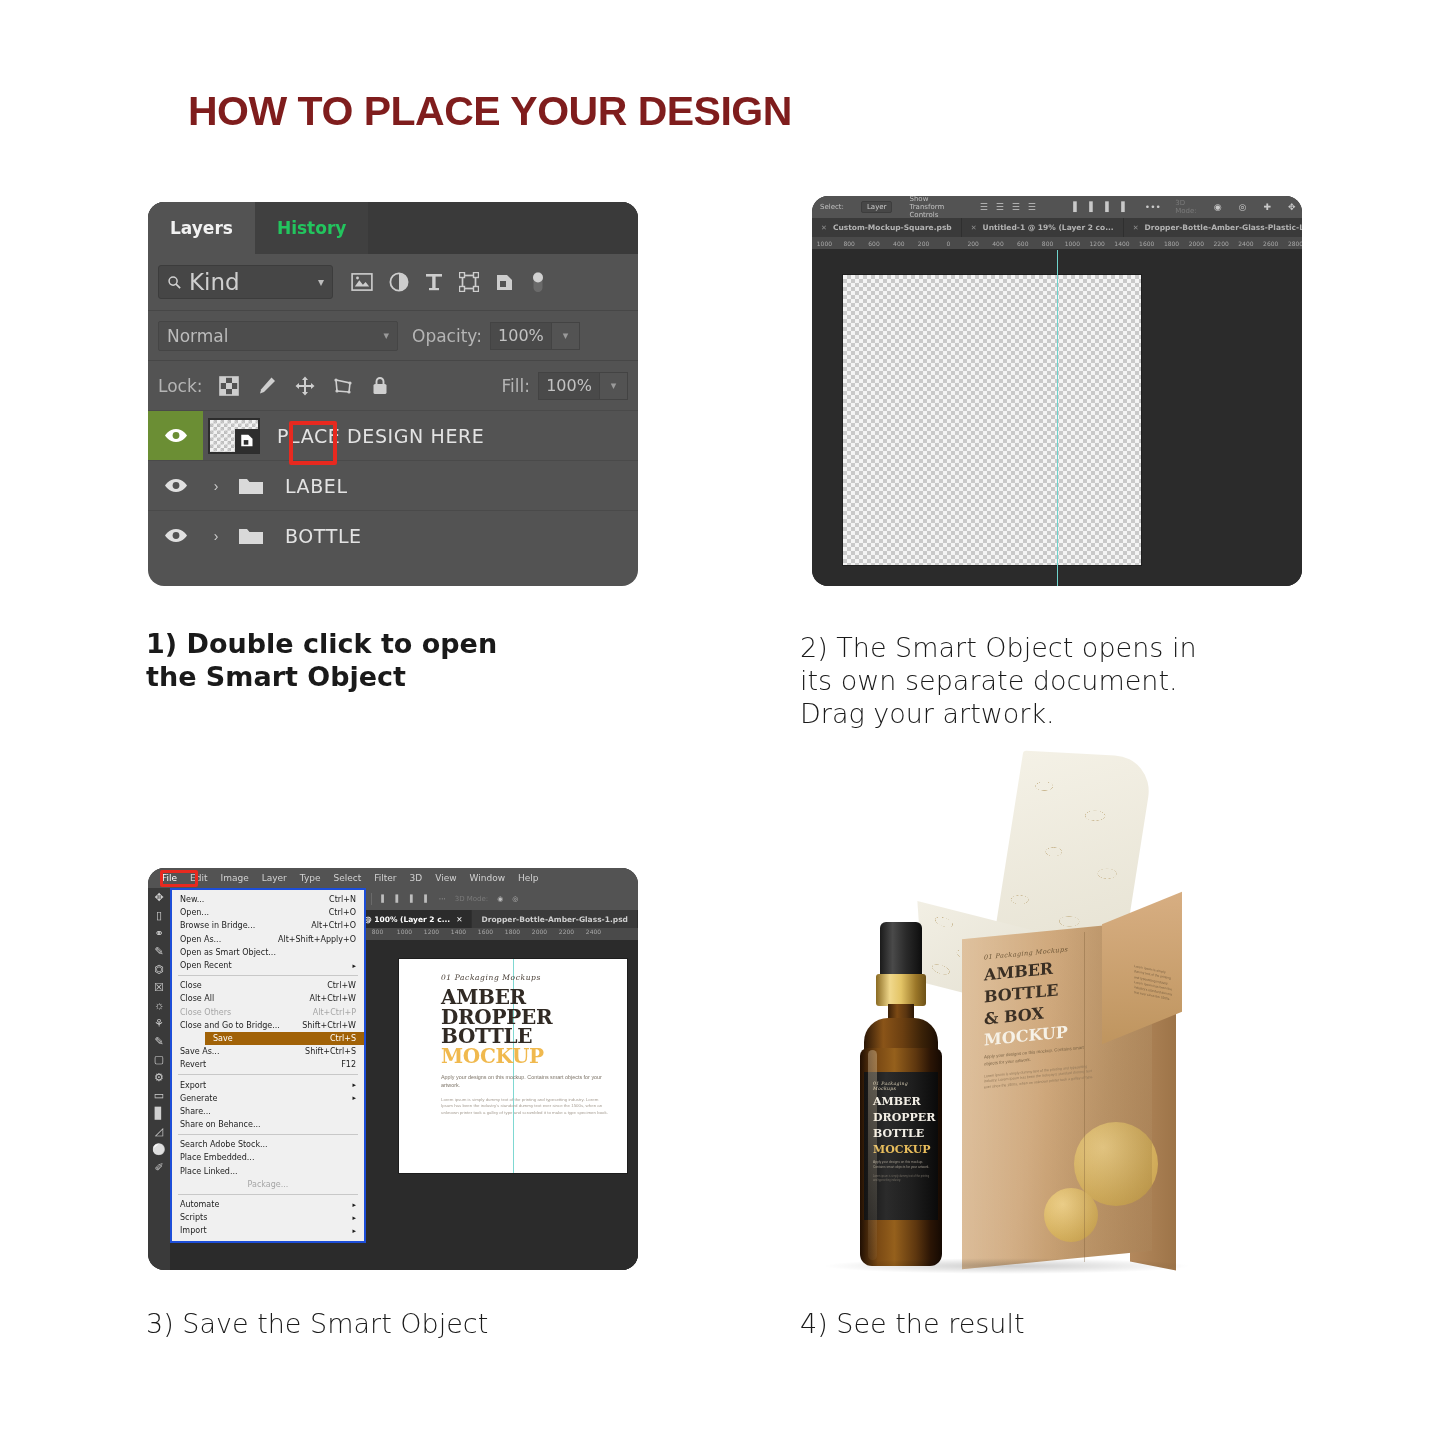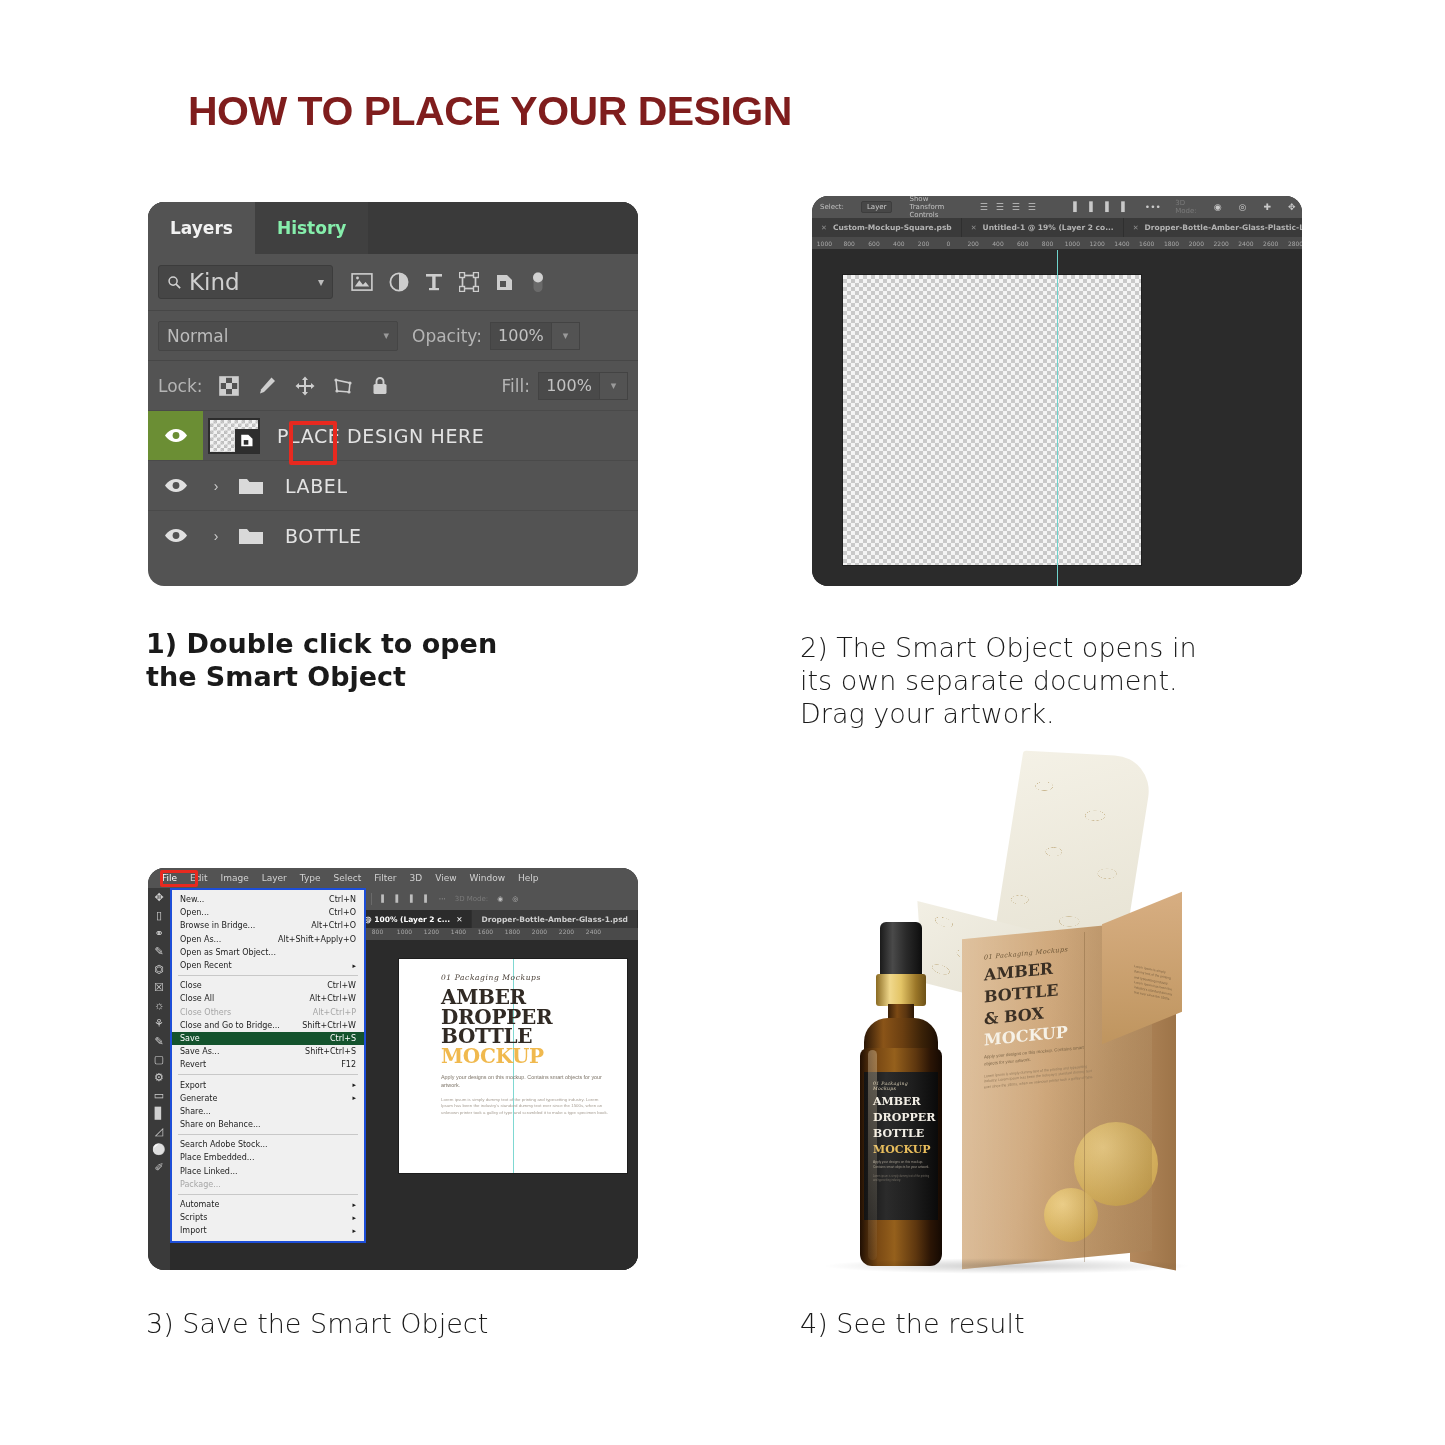--- a/index.html
+++ b/index.html
@@ -31,21 +31,21 @@
   #cap4 { left:800px; top:1308px; }
 
   
   .panel { position:absolute; border-radius:16px; overflow:hidden; }
 
   
   #step1 { left:148px; top:202px; width:490px; height:384px; background:#535353; }
   .ps-tabs { display:flex; height:52px; background:#404040; }
   .ps-tab {
     display:flex; align-items:center; padding:0 22px;
-    font-size:17px; color:#86efac; font-weight:bold;
+    font-size:17px; color:#22c55e; font-weight:bold;
     font-family:"DejaVu Sans", sans-serif;
   }
   .ps-tab.active { background:#535353; color:#f2f2f2; }
   .ps-tabs .filler { flex:1; background:#3a3a3a; }
 
   .filter-row { display:flex; align-items:center; height:56px; padding:0 10px; background:#535353; }
   .kind-box {
     display:flex; align-items:center; gap:7px;
     width:175px; height:34px; background:#464646;
     border:1px solid #3c3c3c; border-radius:3px; padding:0 8px;
@@ -189,22 +189,22 @@
   
   .file-menu {
     position:absolute; left:22px; top:20px; width:196px;
     background:#f0f0f0; border:2px solid #1d4ed8; z-index:20;
     font-family:"DejaVu Sans",sans-serif; padding:3px 0;
   }
   .fm-item {
     display:flex; align-items:center; height:13.2px; padding:0 8px;
     font-size:8px; color:#1c1c1c; white-space:nowrap;
   }
-  .fm-item.dim { color:#a6a6a6; }
-  .fm-item.sel { background:#14532d; color:#ffffff; }
+  .fm-item.dim { color:#a6a6a6;justify-content:center; }
+  .fm-item.sel { background:#a16207; color:#ffffff;margin-left:33px; }
   .fm-item .sc { margin-left:auto; font-size:8px; }
   .fm-item .arw { margin-left:auto; font-size:7px; }
   .fm-sep { height:1px; background:#c8c8c8; margin:3px 6px; }
 
   
   .art-doc {
     position:absolute; left:228px; top:18px; width:230px; height:216px;
     background:#ffffff; border:1px solid #1d1d1d; overflow:hidden;
   }
   .art-guide { position:absolute; top:0; bottom:0; left:50%; width:1px; background:#7fd8d2; }

